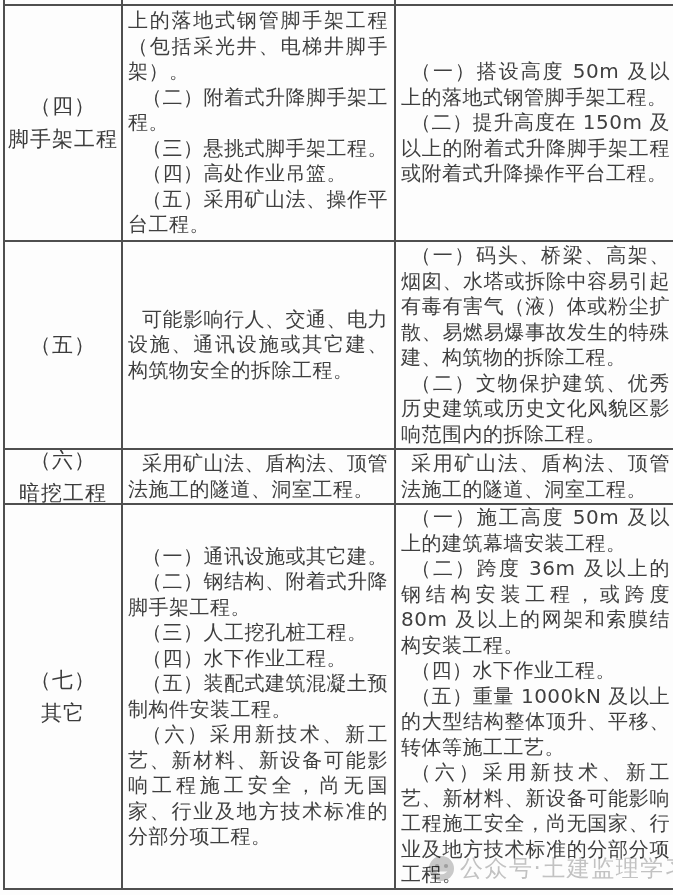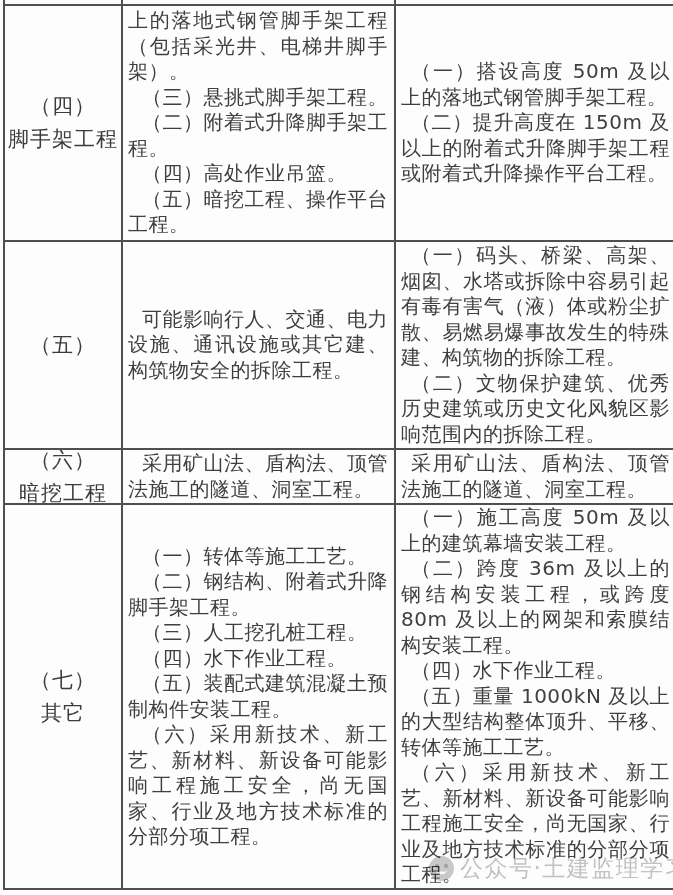--- a/index.html
+++ b/index.html
@@ -99,24 +99,24 @@
   <span class="vtick t3"></span>
 
   <div class="tbl">
 
     <div class="cell c1 cat">
       <div>（四）</div>
       <div>脚手架工程</div>
     </div>
     <div class="cell c2 body-cell">
       <p>（一）搭设高度 24m 及以上的落地式钢管脚手架工程（包括采光井、电梯井脚手架）。</p>
+      <p>（二）附着式升降脚手架工程。</p>
       <p>（三）悬挑式脚手架工程。</p>
-      <p>（二）附着式升降脚手架工程。</p>
       <p>（四）高处作业吊篮。</p>
-      <p>（五）暗挖工程、操作平台工程。</p>
+      <p>（五）采用矿山法、操作平台工程。</p>
       <p>（六）异型脚手架工程。</p>
     </div>
     <div class="cell c3 body-cell">
       <p>（一）搭设高度 50m 及以上的落地式钢管脚手架工程。</p>
       <p>（二）提升高度在 150m 及以上的附着式升降脚手架工程或附着式升降操作平台工程。</p>
     </div>
 
     <div class="cell c1 cat">
       <div>（五）</div>
     </div>
@@ -137,21 +137,21 @@
     </div>
     <div class="cell c3 body-cell">
       <p>采用矿山法、盾构法、顶管法施工的隧道、洞室工程。</p>
     </div>
 
     <div class="cell c1 r4 cat">
       <div>（七）</div>
       <div>其它</div>
     </div>
     <div class="cell c2 r4 body-cell">
-      <p>（一）转体等施工工艺。</p>
+      <p>（一）通讯设施或其它建。</p>
       <p>（二）钢结构、附着式升降脚手架工程。</p>
       <p>（三）人工挖孔桩工程。</p>
       <p>（四）水下作业工程。</p>
       <p>（五）装配式建筑混凝土预制构件安装工程。</p>
       <p>（六）采用新技术、新工艺、新材料、新设备可能影响工程施工安全，尚无国家、行业及地方技术标准的分部分项工程。</p>
     </div>
     <div class="cell c3 r4 body-cell">
       <p>（一）施工高度 50m 及以上的建筑幕墙安装工程。</p>
       <p>（二）跨度 36m 及以上的钢结构安装工程，或跨度 80m 及以上的网架和索膜结构安装工程。</p>
       <p>（四）水下作业工程。</p>

